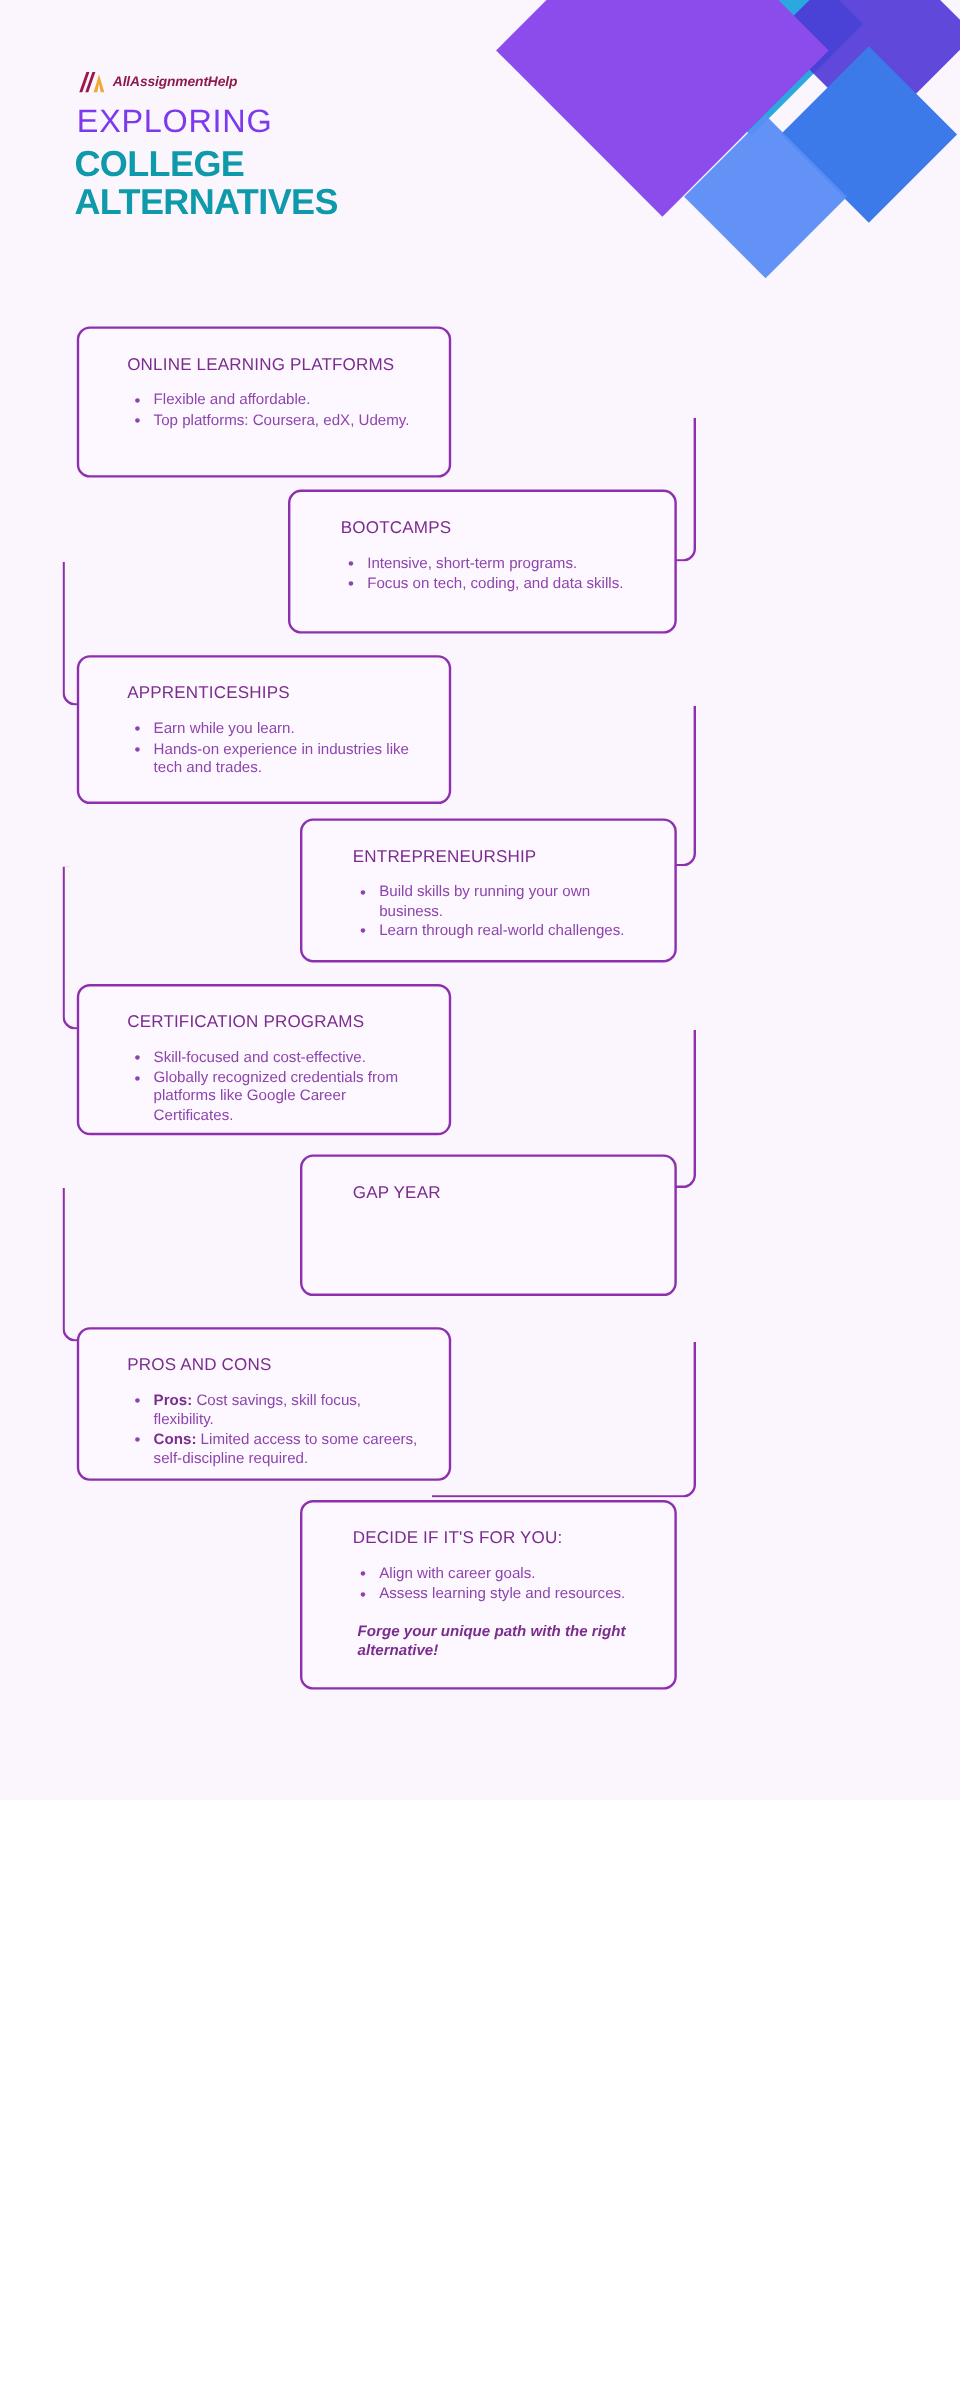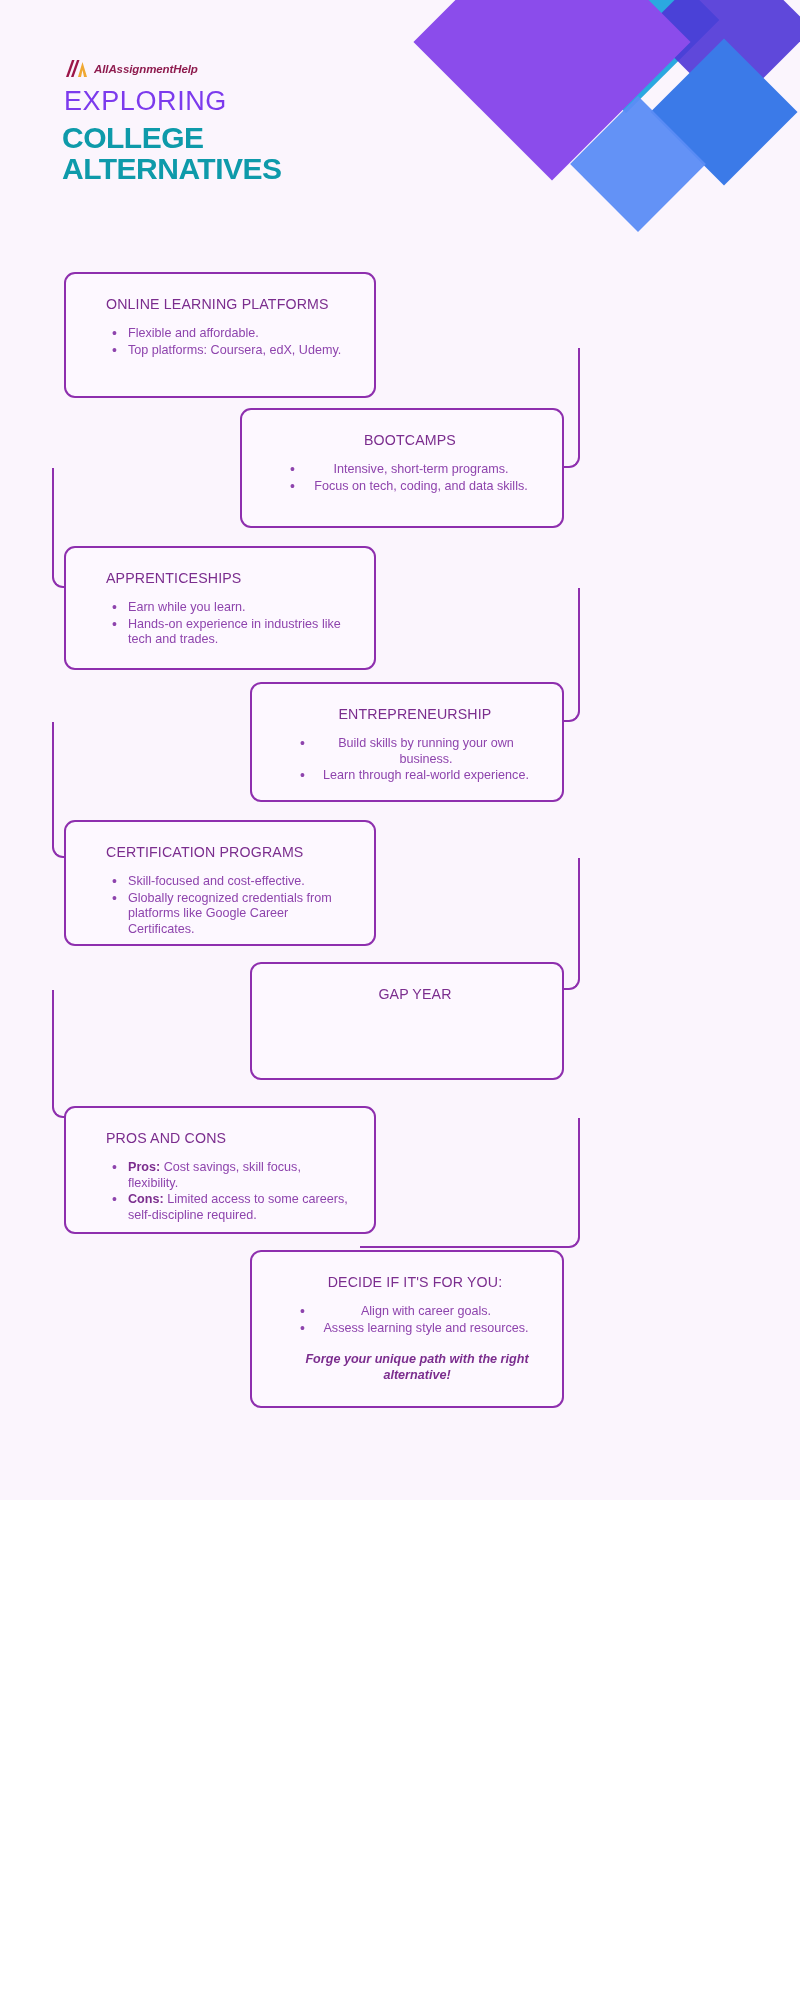--- a/index.html
+++ b/index.html
@@ -56,21 +56,21 @@
   .flow { position: absolute; left: 0; top: 250px; width: 800px; }
   .connector { position: absolute; border: 2px solid #8e2fae; background: transparent; }
 
   .card {
     position: absolute;
     border: 2px solid #8e2fae;
     border-radius: 11px;
     background: #fdf8ff;
     padding: 22px 26px 20px 40px;
   }
-  .card.right { padding-left: 30px; text-align: center; }
+  .card.right { padding-left: 30px; }
   .card-title {
     font-size: 14.2px; font-weight: normal; color: #7b2d8e;
     letter-spacing: .15px; margin-bottom: 14px;
   }
   .card.right .card-title { margin-left: 12px; }
   .bullets { list-style: none; }
   .bullets li {
     position: relative; padding-left: 22px;
     font-size: 12.6px; line-height: 1.24;
     color: #8e44ad; margin-bottom: 1px;
@@ -165,21 +165,21 @@
         <div class="card-title">APPRENTICESHIPS</div>
         <ul class="bullets">
           <li>Earn while you learn.</li>
           <li>Hands-on experience in industries like tech and trades.</li>
         </ul>
       </div>
     <div class="card right" id="card3" style="left:250px; top:432px; width:314px; height:120px;">
         <div class="card-title">ENTREPRENEURSHIP</div>
         <ul class="bullets">
           <li>Build skills by running your own business.</li>
-          <li>Learn through real-world experience.</li>
+          <li>Learn through real-world challenges.</li>
         </ul>
       </div>
     <div class="card left" id="card4" style="left:64px;  top:570px; width:312px; height:126px;">
         <div class="card-title">CERTIFICATION PROGRAMS</div>
         <ul class="bullets">
           <li>Skill-focused and cost-effective.</li>
           <li>Globally recognized credentials from platforms like Google Career Certificates.</li>
         </ul>
       </div>
     <div class="card right" id="card5" style="left:250px; top:712px; width:314px; height:118px;">

